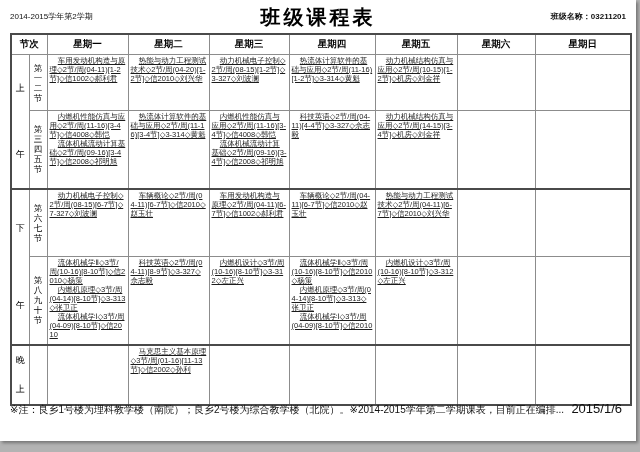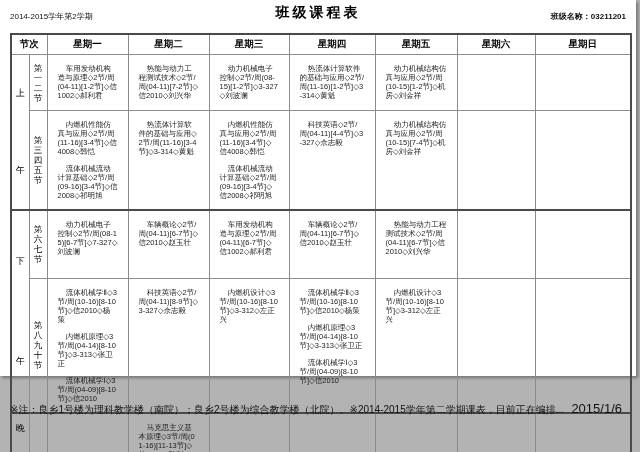--- a/index.html
+++ b/index.html
@@ -5,31 +5,31 @@
   * { box-sizing: border-box; }
   html,body { margin:0; padding:0; }
   body {
     width:640px; height:452px;
     background:#b3b3b3;
     font-family:"Liberation Sans","DejaVu Sans",sans-serif;
     position:relative; overflow:hidden;
   }
   .page {
     position:absolute; left:0; top:0;
-    width:636px; height:376px;
+    width:636px; height:441px;
     background:#ffffff;
     box-shadow:2px 2px 3px rgba(0,0,0,.35);
   }
   .semester {
     position:absolute; left:10px; top:11px;
     font-size:8px; color:#111;
   }
   .page-title {
     position:absolute; left:0; right:0; top:4px;
-    text-align:center; font-size:14px; font-weight:bold;
+    text-align:center; font-size:20px; font-weight:bold;
     letter-spacing:3px; color:#000;
   }
   .class-label {
     position:absolute; right:10px; top:11px;
     font-size:8px; color:#111;font-weight:bold;
   }
   table.schedule {
     position:absolute; left:10px; top:33px;
     width:620px; border-collapse:collapse;
     table-layout:fixed;
@@ -60,21 +60,21 @@
   td.period {
     text-align:center; vertical-align:middle;
     font-size:8.5px; line-height:10px; color:#000;
     white-space:pre-line; padding:0;
   }
   td.course-cell {
     vertical-align:top; padding:1px 2px;
     font-size:7.5px; line-height:9px; color:#1c1c1c;
     text-align:left; word-break:break-all;
   }
-  td.course-cell p.entry { margin:8px; text-indent:1.1em; }
+  td.course-cell p.entry { margin:0; text-indent:1.1em;text-decoration:underline; }
   .footer-note {
     position:absolute; left:10px; top:403px;
     font-size:10px; color:#111;text-align:center;
   }
   .footer-date {
     position:absolute; right:14px; top:401px;
     font-size:13px; color:#111;
   }
 </style>
 </head>
@@ -119,21 +119,21 @@
             </div>
           </td>
           <td class="period">第
 一
 二
 节</td>
           <td class="course-cell">
             <p class="entry">车用发动机构造与原理◇2节/周(04-11)[1-2节]◇信1002◇郝利君</p>
           </td>
           <td class="course-cell">
-            <p class="entry">热能与动力工程测试技术◇2节/周(04-11)[7-2节]◇信2010◇刘兴华</p>
+            <p class="entry">热能与动力工程测试技术◇2节/周(04-20)[1-2节]◇信2010◇刘兴华</p>
           </td>
           <td class="course-cell">
             <p class="entry">动力机械电子控制◇2节/周(08-15)[1-2节]◇3-327◇刘波澜</p>
           </td>
           <td class="course-cell">
             <p class="entry">热流体计算软件的基础与应用◇2节/周(11-16)[1-2节]◇3-314◇黄魁</p>
           </td>
           <td class="course-cell">
             <p class="entry">动力机械结构仿真与应用◇2节/周(10-15)[1-2节]◇机房◇刘金祥</p>
           </td>
@@ -154,21 +154,21 @@
             <p class="entry">热流体计算软件的基础与应用◇2节/周(11-16)[3-4节]◇3-314◇黄魁</p>
           </td>
           <td class="course-cell">
             <p class="entry">内燃机性能仿真与应用◇2节/周(11-16)[3-4节]◇信4008◇韩恺</p>
             <p class="entry">流体机械流动计算基础◇2节/周(09-16)[3-4节]◇信2008◇祁明旭</p>
           </td>
           <td class="course-cell">
             <p class="entry">科技英语◇2节/周(04-11)[4-4节]◇3-327◇佘志毅</p>
           </td>
           <td class="course-cell">
-            <p class="entry">动力机械结构仿真与应用◇2节/周(10-15)[7-4节]◇机房◇刘金祥</p>
+            <p class="entry">动力机械结构仿真与应用◇2节/周(14-15)[3-4节]◇机房◇刘金祥</p>
           </td>
           <td class="course-cell"></td>
           <td class="course-cell"></td>
         </tr>
         <tr class="r2 group-start">
           <td class="tod" rowspan="2">
             <div class="tod-inner">
               <span>下</span>
               <span>午</span>
             </div>

